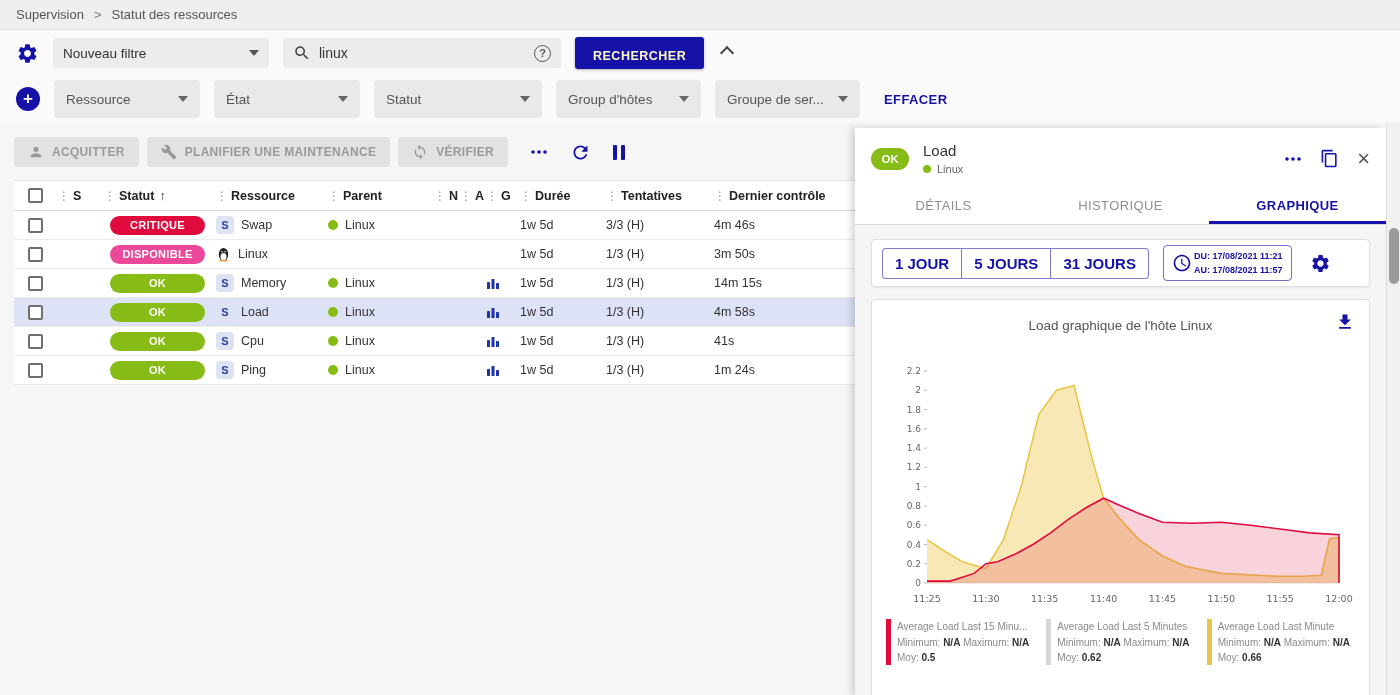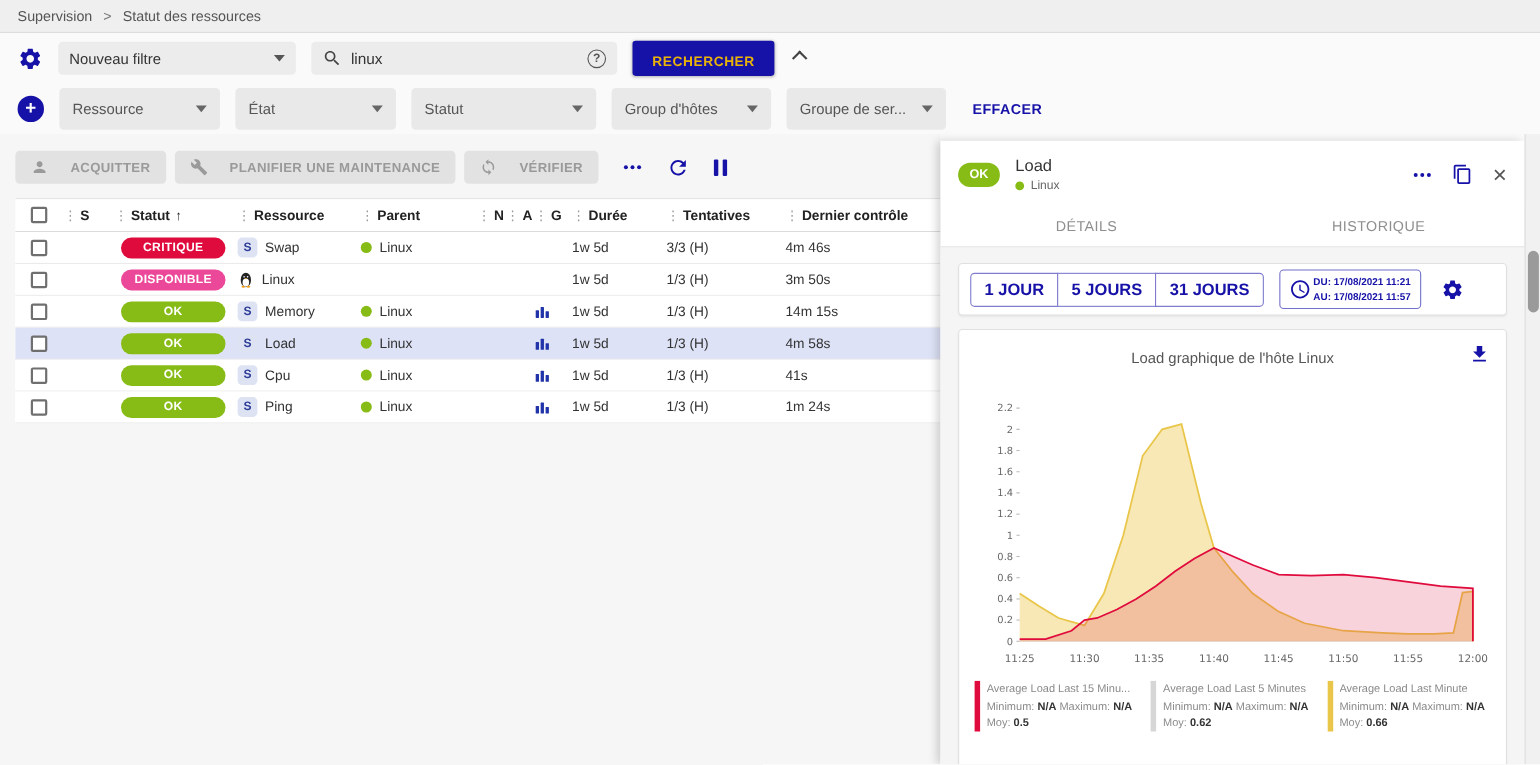--- a/index.html
+++ b/index.html
@@ -15,33 +15,33 @@
   .frow2{height:46px;display:flex;align-items:center;gap:14px;padding:0 16px;background:#fafafa}
   .icon{display:inline-flex;align-items:center;justify-content:center}
   .icon svg{display:block}
   .select{width:216px;height:30px;background:#ececec;border-radius:4px;display:flex;align-items:center;padding:0 10px;font-size:13.5px;color:#333;cursor:pointer}
   .select .caret{margin-left:auto}
   .caret{width:0;height:0;border-left:5px solid transparent;border-right:5px solid transparent;border-top:6px solid #555}
   .searchbox{width:278px;height:30px;background:#ececec;border-radius:4px;display:flex;align-items:center;padding:0 10px;gap:8px}
   .search-input{flex:1;border:none;background:transparent;outline:none;font-size:14px;color:#333;font-family:inherit}
   .help{width:17px;height:17px;border:1.5px solid #555;border-radius:50%;font-size:11px;color:#555;font-weight:bold;cursor:pointer}
   .help::before{content:"?"}
-  .search-btn{height:32px;padding:12px 18px;background:#1611a7;color:#eab308;font-weight:bold;font-size:12.5px;letter-spacing:.5px;border:none;border-radius:3px;cursor:pointer;box-shadow:0 1px 3px rgba(0,0,0,.3);font-family:inherit}
+  .search-btn{height:32px;padding:12px 18px;background:#1611a7;color:#fef9c3;font-weight:bold;font-size:12.5px;letter-spacing:.5px;border:none;border-radius:3px;cursor:pointer;box-shadow:0 1px 3px rgba(0,0,0,.3);font-family:inherit}
   .chev-up{width:10px;height:10px;border-left:2px solid #444;border-top:2px solid #444;transform:rotate(45deg);margin-left:4px;cursor:pointer}
   .plus-btn{width:24px;height:24px;border-radius:50%;background:#1611a7;color:#fff;cursor:pointer;display:flex;align-items:center;justify-content:center;font-size:17px;font-weight:bold}
   .plus-btn::before{content:"+";line-height:1;margin-top:-2px}
   .chip{height:38px;background:#e9e9e9;border-radius:4px;display:flex;align-items:center;padding:0 12px;font-size:13.5px;color:#555;cursor:pointer}
   .chip .caret{margin-left:auto;border-top-color:#666}
   .chip.w1{width:146px}.chip.w2{width:146px}.chip.w3{width:168px}.chip.w4{width:145px}.chip.w5{width:145px}
   .clear-btn{margin-left:10px;background:none;border:none;color:#1611a7;font-weight:bold;font-size:13px;letter-spacing:.4px;cursor:pointer;font-family:inherit}
 
   
   .left-content{position:absolute;left:0;top:122px;width:855px;height:573px;background:#f6f6f6;padding:12px 0 0 14px}
   .toolbar{display:flex;align-items:center;gap:8px;height:36px;margin-bottom:10px}
-  .tb-btn{height:30px;display:inline-flex;align-items:center;gap:20px;padding:0 14px;background:#e2e2e2;color:#9a9a9a;font-weight:bold;font-size:12px;letter-spacing:.3px;border:none;border-radius:4px;font-family:inherit}
+  .tb-btn{height:30px;display:inline-flex;align-items:center;gap:8px;padding:0 14px;background:#e2e2e2;color:#9a9a9a;font-weight:bold;font-size:12px;letter-spacing:.3px;border:none;border-radius:4px;font-family:inherit}
   .tb-btn svg{fill:#9a9a9a}
   .tb-icon{margin-left:14px;cursor:pointer;color:#1611a7}
   .tb-icon svg{fill:#1611a7}
   .pause{display:inline-flex;gap:4px;margin-left:14px;cursor:pointer}
   .pause i{width:4px;height:15px;background:#1611a7;border-radius:1px}
 
   .table{background:#fff;width:841px;border-top:1px solid #e4e4e4}
   .thead,.trow{display:grid;grid-template-columns:44px 46px 112px 112px 106px 26px 26px 34px 86px 108px 1fr;align-items:center}
   .thead{height:30px;border-bottom:1px solid #dcdcdc;font-size:12.5px;font-weight:bold;color:#222}
   .th{display:flex;align-items:center;gap:3px;cursor:pointer}
@@ -467,20 +467,21 @@
           <svg viewBox="0 0 24 24" width="19" height="19" fill="#1611a7">
               <path d="M16 1H4c-1.1 0-2 .9-2 2v14h2V3h12V1zm3 4H8c-1.1 0-2 .9-2 2v14c0 1.1.9 2 2 2h11c1.1 0 2-.9 2-2V7c0-1.1-.9-2-2-2zm0 16H8V7h11v14z"></path>
             </svg>
         </span>
         <span class="close-x"></span>
       </div>
     </div>
     <div class="p-tabs">
       <div class="tab">DÉTAILS</div>
       <div class="tab">HISTORIQUE</div>
+      <div class="tab active">GRAPHIQUE</div>
     </div>
     <div class="p-content">
       <div class="paper range-paper">
         <div class="btn-group">
           <button>1 JOUR</button>
           <button>5 JOURS</button>
           <button>31 JOURS</button>
         </div>
         <div class="date-chip">
           <span class="icon">

